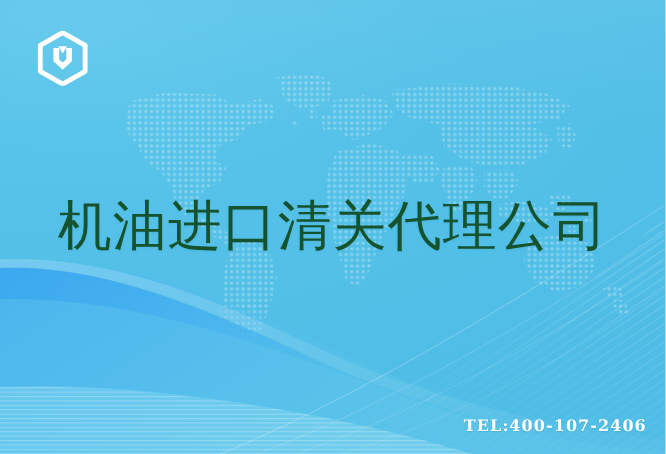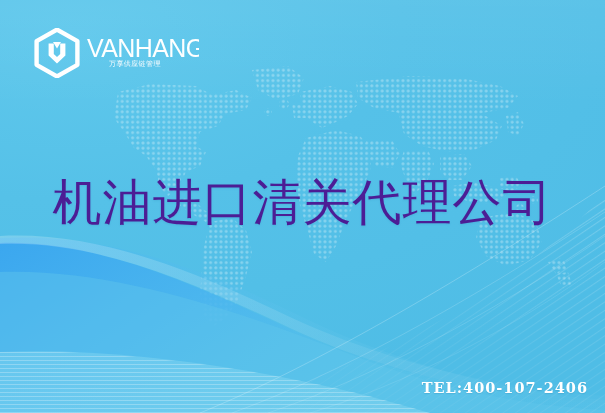--- a/index.html
+++ b/index.html
@@ -78,22 +78,22 @@
   .logo-word svg { display:block; }
 
   
   .headline {
     position: absolute;
     left: 0;
     right: 0;
     top: 176px;
     text-align: center;
     z-index: 7;
-    color: #4c1d95;
-    font-family: Liberation Mono, monospace;
+    color: #14532d;
+    font-family: Liberation Sans, sans-serif;
     font-size: 49px;
     line-height: 60px;
     letter-spacing: 1px;
     font-weight: 400;
     white-space: nowrap;
     text-shadow: 0 1px 2px rgba(40,130,175,0.18);
   }
 
   
   .tel {
@@ -252,25 +252,19 @@
   </svg>
 
   <div class="logo">
     <svg class="logo-mark" viewBox="0 0 46 50" aria-hidden="true">
       <path d="M23 1.6 L43.4 13.2 L43.4 36.8 L23 48.4 L2.6 36.8 L2.6 13.2 Z" fill="none" stroke="#ffffff" stroke-width="4.4" stroke-linejoin="round"></path>
       <path d="M14.6 15.6 L14.6 27.6 L23 35.4 L31.4 27.6 L31.4 15.6 L26.2 15.6
                L26.2 26.0 L23 28.9 L19.8 26.0 L19.8 15.6 Z" fill="#ffffff"></path>
       <path d="M19.0 14.0 L27.0 14.0 L23.0 20.6 Z" fill="#ffffff"></path>
     </svg>
 
-    <span class="logo-word">
-      <svg viewBox="0 0 112 40" width="112" height="40" aria-hidden="true">
-        <text x="0" y="24" font-family="&quot;Liberation Sans&quot;, sans-serif" font-size="25" letter-spacing="-0.6" fill="#ffffff">VANHANG</text>
-        <text x="22" y="33" font-family="&quot;DejaVu Sans&quot;, sans-serif" font-size="7" letter-spacing="0.4" fill="#ffffff" fill-opacity="0.95">万享供应链管理</text>
-      </svg>
-    </span>
   </div>
 
   <div class="headline">机油进口清关代理公司</div>
 
   <div class="tel">TEL:400-107-2406</div>
 
 </div>
 
 </body></html>

